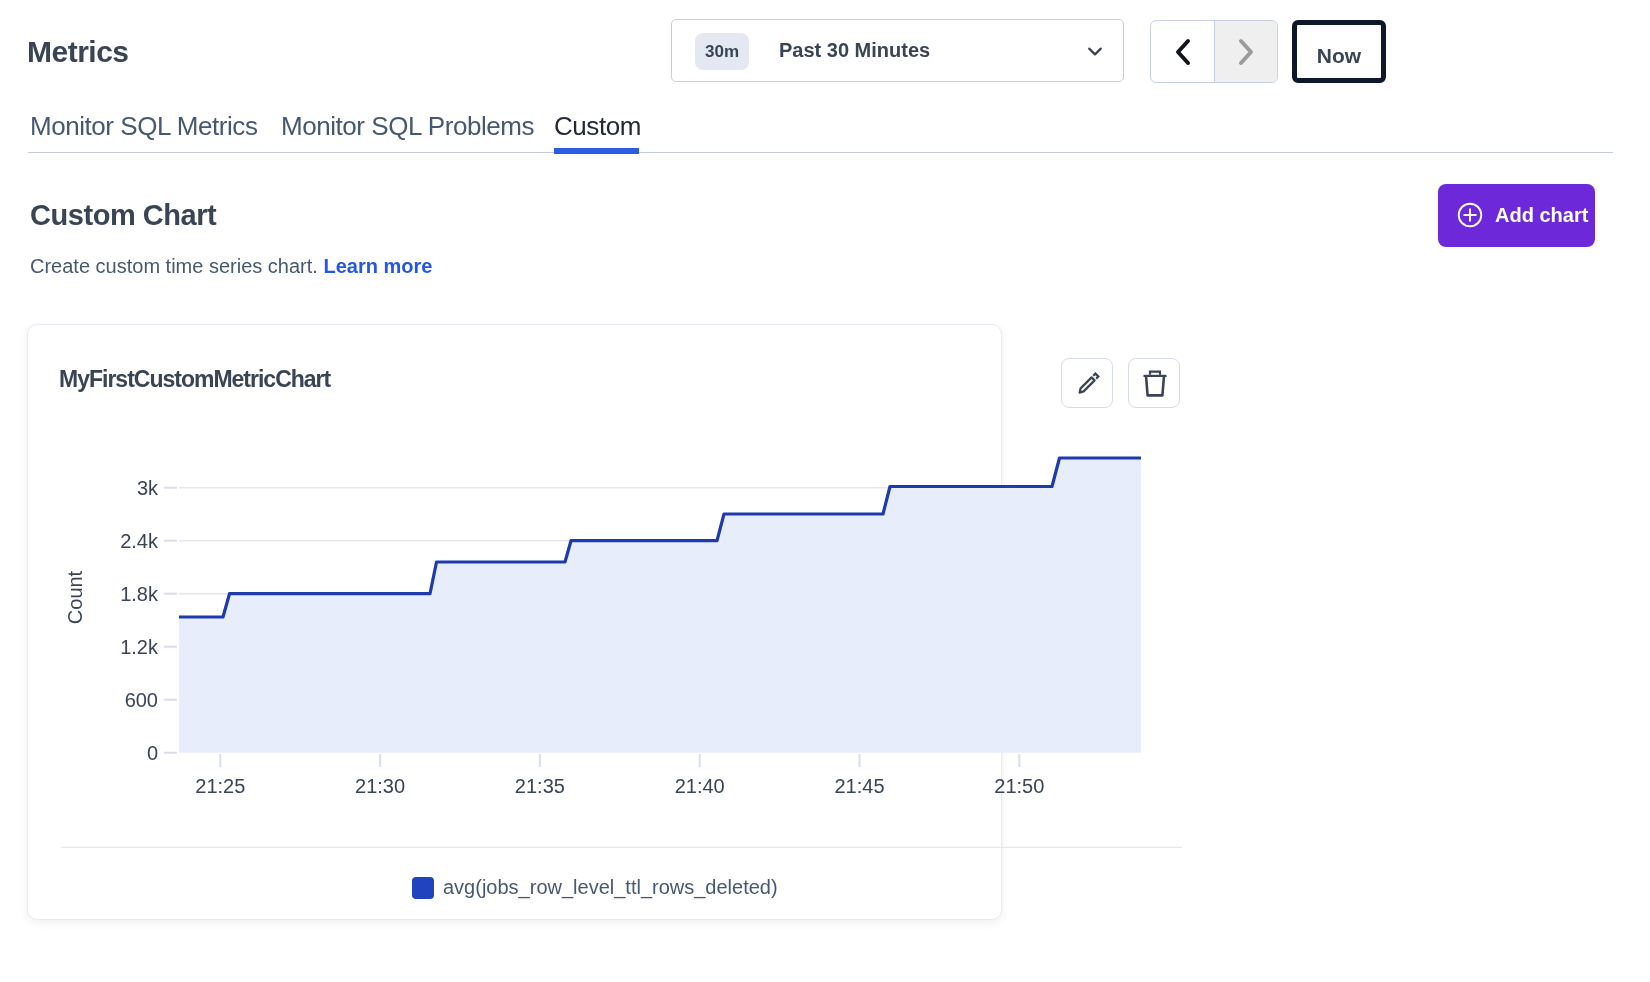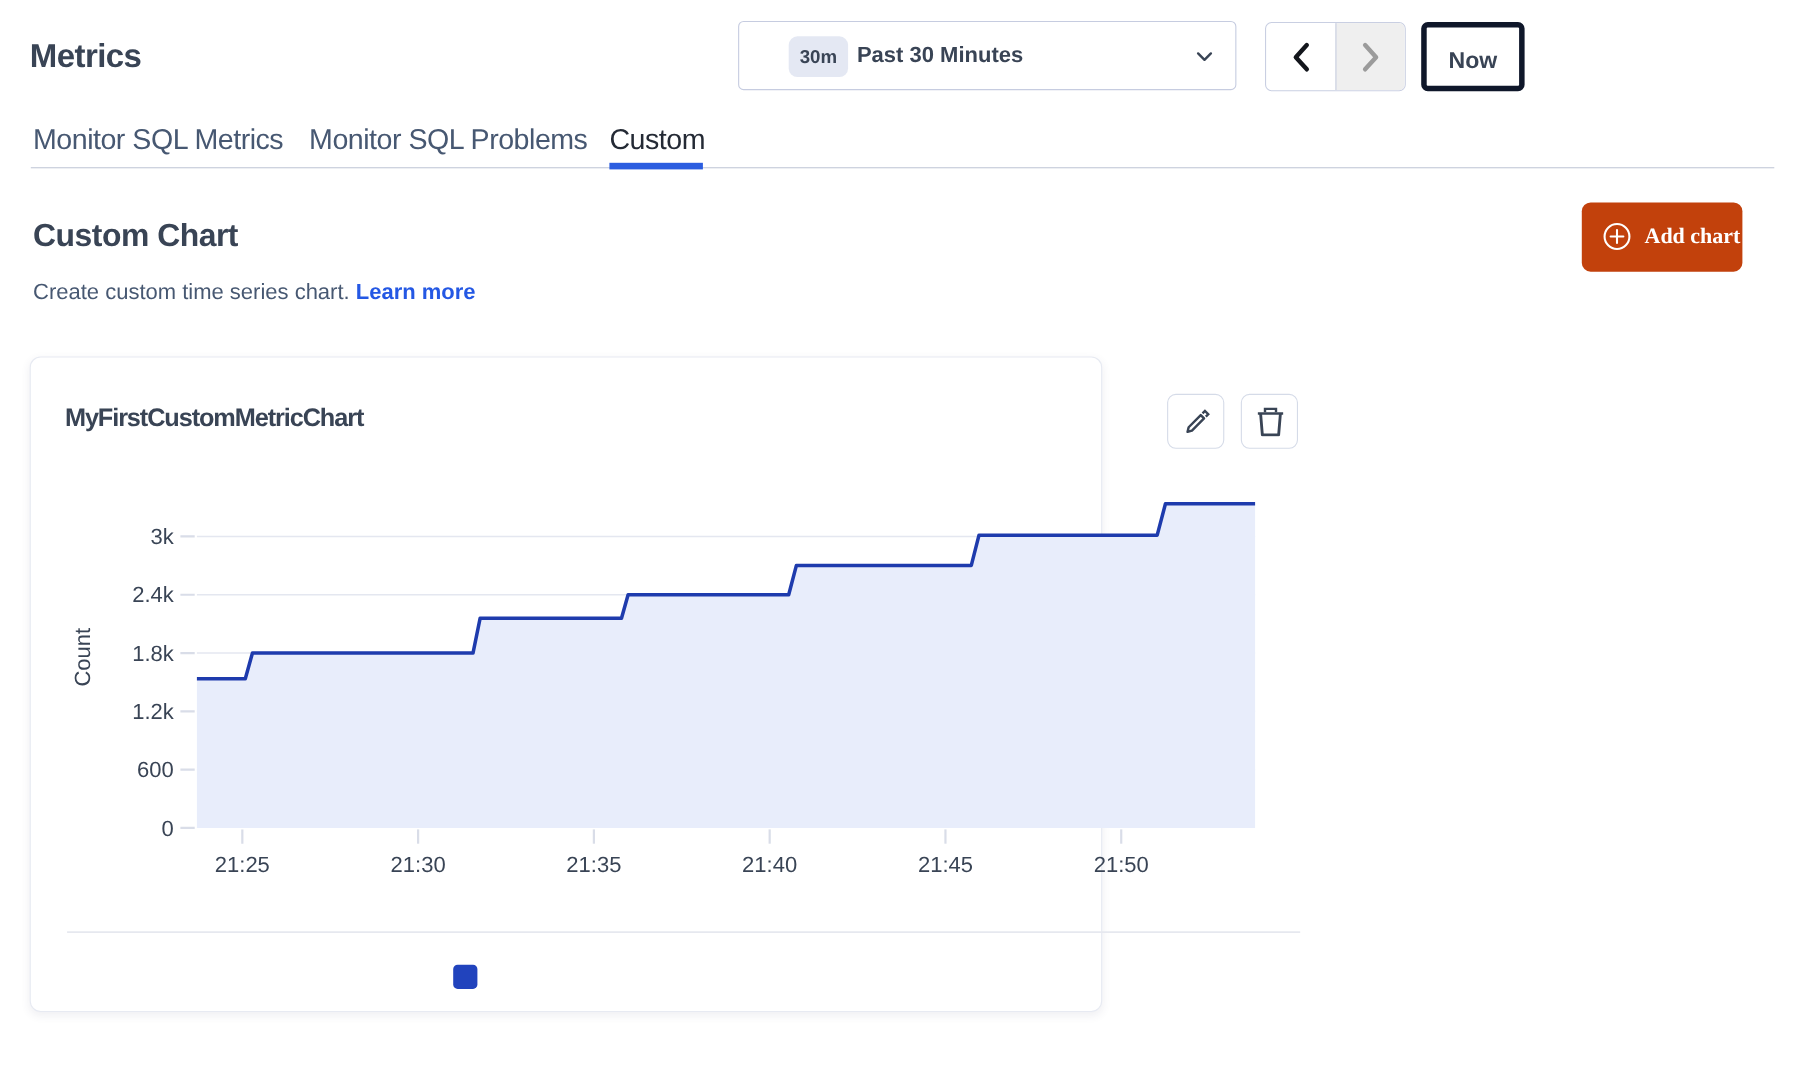--- a/index.html
+++ b/index.html
@@ -5,21 +5,21 @@
   * { margin:0; padding:0; box-sizing:border-box; }
   html,body { width:1650px; height:982px; background:#ffffff; font-family:"Liberation Sans", sans-serif; position:relative; overflow:hidden; }
   .abs { position:absolute; }
 </style>
 </head>
 <body>
 
 <div class="abs" style="left:27px; top:35px; font-size:30px; font-weight:bold; letter-spacing:-0.5px; color:#394455;">Metrics</div>
 
 <div class="abs" style="left:671px; top:19px; width:453px; height:63px; border:1px solid #c6cce0; border-radius:5px; background:#fff;">
-  <div class="abs" style="left:23px; top:13px; width:54px; height:37px; background:#e4e8f3; border-radius:8px; text-align:center; line-height:37px; font-size:17px; font-weight:bold; color:#394455;margin-left:22px;">30m</div>
+  <div class="abs" style="left:23px; top:13px; width:54px; height:37px; background:#e4e8f3; border-radius:8px; text-align:center; line-height:37px; font-size:17px; font-weight:bold; color:#394455;">30m</div>
   <div class="abs" style="left:107px; top:0; height:61px; line-height:61px; font-size:20px; font-weight:bold; color:#394455;">Past 30 Minutes</div>
   <svg class="abs" style="left:415px; top:26px;" width="16" height="12" viewBox="0 0 16 12">
     <path d="M2.2 2.6 L8 8.4 L13.8 2.6" fill="none" stroke="#394455" stroke-width="2.2" stroke-linecap="round" stroke-linejoin="round"></path>
   </svg>
 </div>
 
 <div class="abs" style="left:1150px; top:20px; width:128px; height:63px; border:1px solid #c9cfe2; border-radius:6px; overflow:hidden; background:#fff;">
   <div class="abs" style="left:0; top:0; width:63px; height:61px;">
     <svg class="abs" style="left:23px; top:17px;" width="17" height="28" viewBox="0 0 17 28">
       <path d="M14 3 L4 14 L14 25" fill="none" stroke="#13161c" stroke-width="4" stroke-linecap="round" stroke-linejoin="round"></path>
@@ -36,21 +36,21 @@
 
 <div class="abs" style="left:30px; top:111px; font-size:26px; letter-spacing:-0.45px; color:#475872;">Monitor SQL Metrics</div>
 <div class="abs" style="left:281px; top:111px; font-size:26px; letter-spacing:-0.45px; color:#475872;">Monitor SQL Problems</div>
 <div class="abs" style="left:554px; top:111px; font-size:26px; letter-spacing:-0.45px; color:#242a35;">Custom</div>
 <div class="abs" style="left:28px; top:152px; width:1585px; height:1px; background:#c3c9d8;"></div>
 <div class="abs" style="left:554px; top:148px; width:85px; height:6px; background:#2b5de0;"></div>
 
 <div class="abs" style="left:30px; top:199px; font-size:29px; font-weight:bold; letter-spacing:-0.45px; color:#394455;">Custom Chart</div>
 <div class="abs" style="left:30px; top:255px; font-size:20px; color:#475872;">Create custom time series chart. <span style="color:#2458e4; font-weight:bold;">Learn more</span></div>
 
-<div class="abs" style="left:1438px; top:184px; width:146px; height:63px; background:#c2410c; border-radius:8px;font-family:Liberation Serif, serif;">
+<div class="abs" style="left:1438px; top:184px; width:157px; height:63px; background:#6d28d9; border-radius:8px;">
   <svg class="abs" style="left:19px; top:18px;" width="26" height="26" viewBox="0 0 26 26">
     <circle cx="13" cy="13" r="11.3" fill="none" stroke="#ffffff" stroke-width="1.9"></circle>
     <path d="M13 7.2 V18.8 M7.2 13 H18.8" stroke="#ffffff" stroke-width="1.9" stroke-linecap="round"></path>
   </svg>
   <div class="abs" style="left:57px; top:0; height:63px; line-height:63px; font-size:20px; font-weight:bold; color:#ffffff;">Add chart</div>
 </div>
 
 <div class="abs" style="left:27px; top:324px; width:975px; height:596px; background:#fff; border:1px solid #e7eaf2; border-radius:10px; box-shadow:0 3px 8px rgba(60,70,100,0.08);">
   <div class="abs" style="left:31px; top:41px; font-size:23px; font-weight:bold; letter-spacing:-1px; color:#394455;">MyFirstCustomMetricChart</div>
 
@@ -111,13 +111,14 @@
       <text x="671.7" y="468" text-anchor="middle">21:40</text>
       <text x="831.5" y="468" text-anchor="middle">21:45</text>
       <text x="991.3" y="468" text-anchor="middle">21:50</text>
       <text x="47" y="279" text-anchor="middle" transform="rotate(-90 47 272.5)">Count</text>
     </g>
 
     <line x1="33" y1="522.4" x2="1154" y2="522.4" stroke="#e6e8ef" stroke-width="1.4"></line>
   </svg>
 
   <div class="abs" style="left:384px; top:552px; width:22px; height:22px; background:#2143bd; border-radius:4px;"></div>
+  <div class="abs" style="left:415px; top:551px; font-size:20px; color:#475872;">avg(jobs_row_level_ttl_rows_deleted)</div>
 </div>
 
 </body></html>

